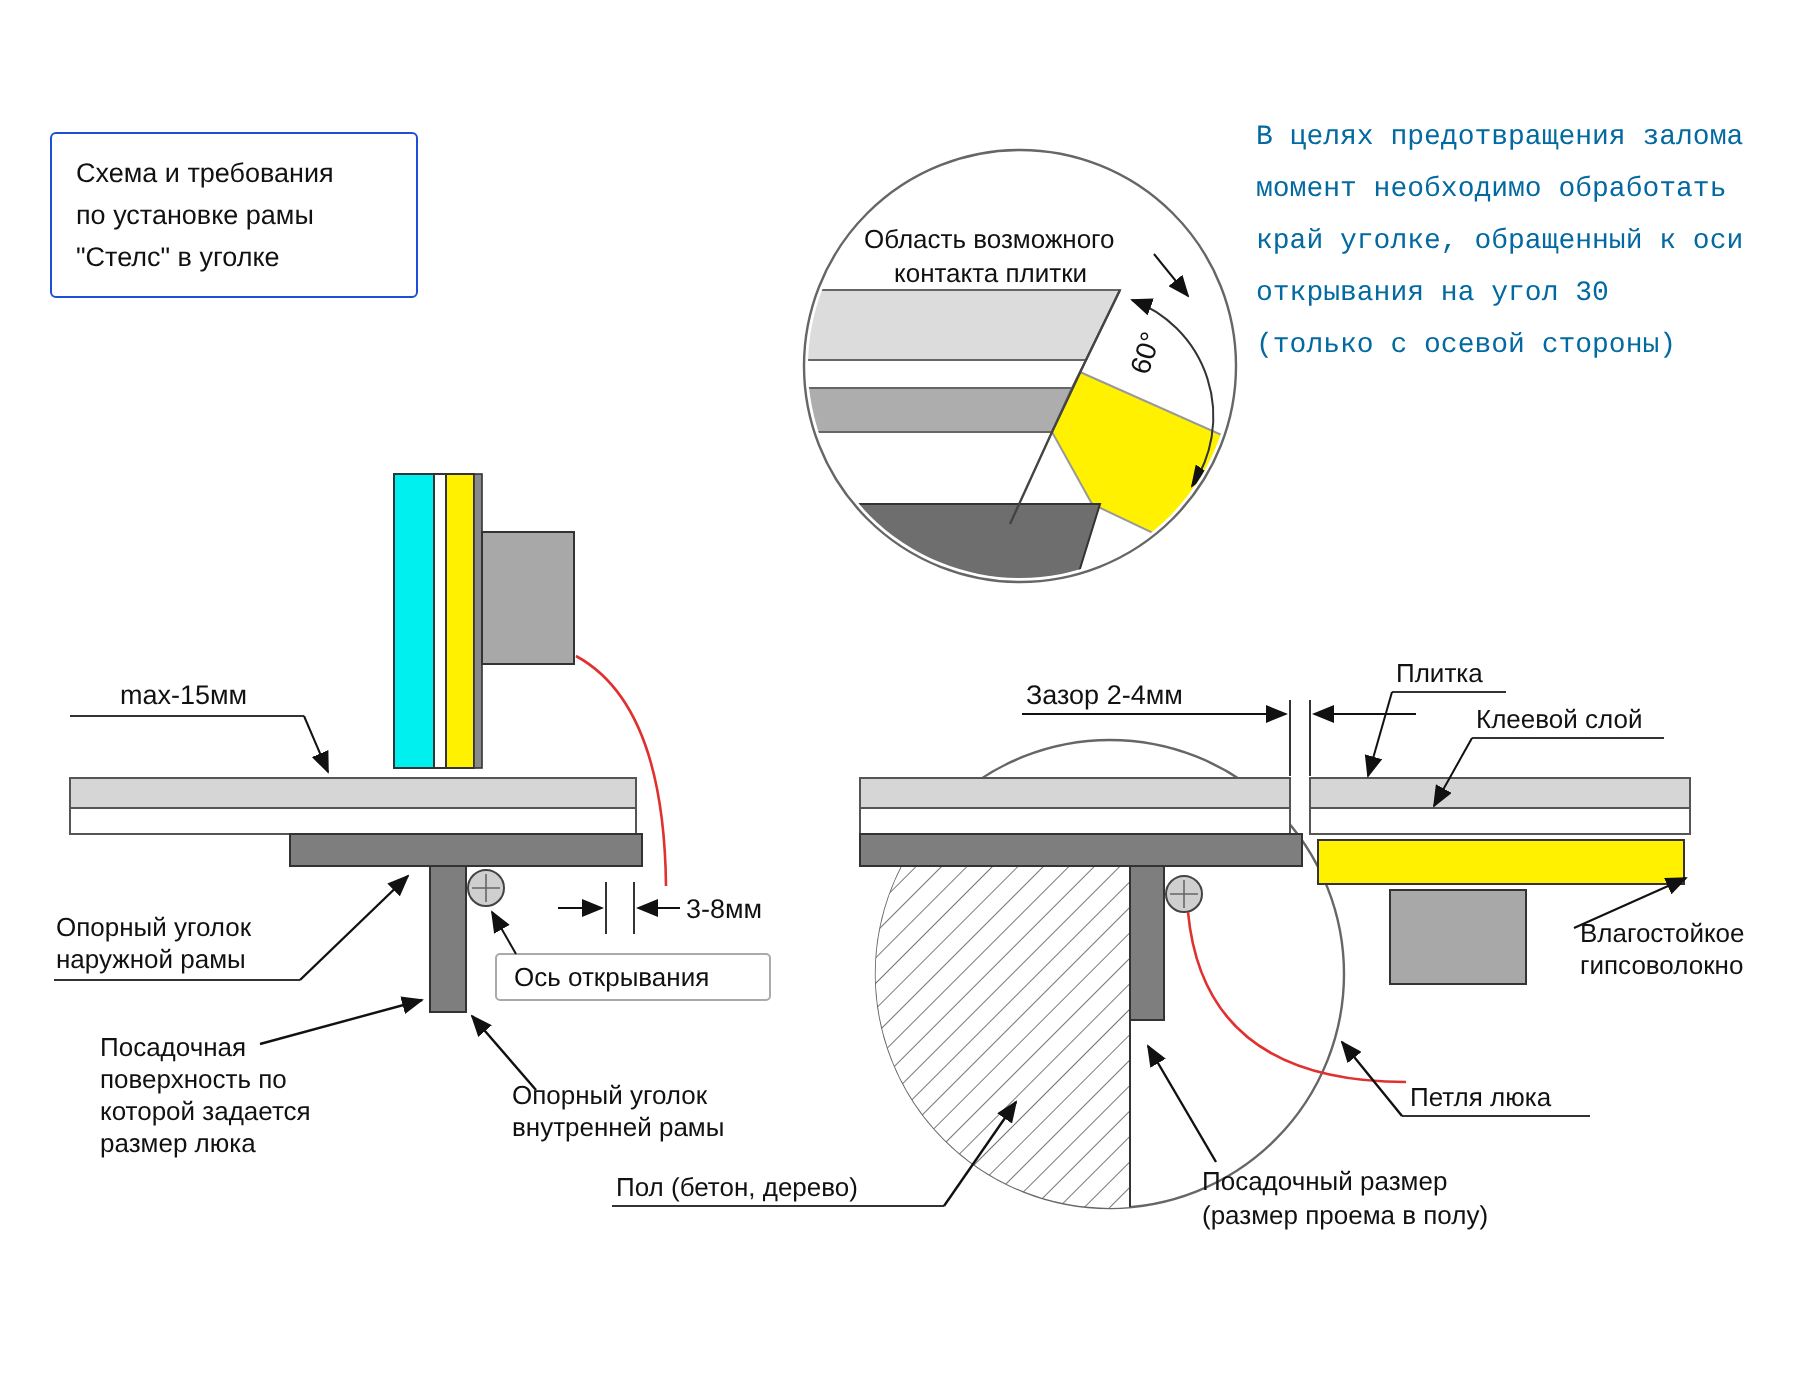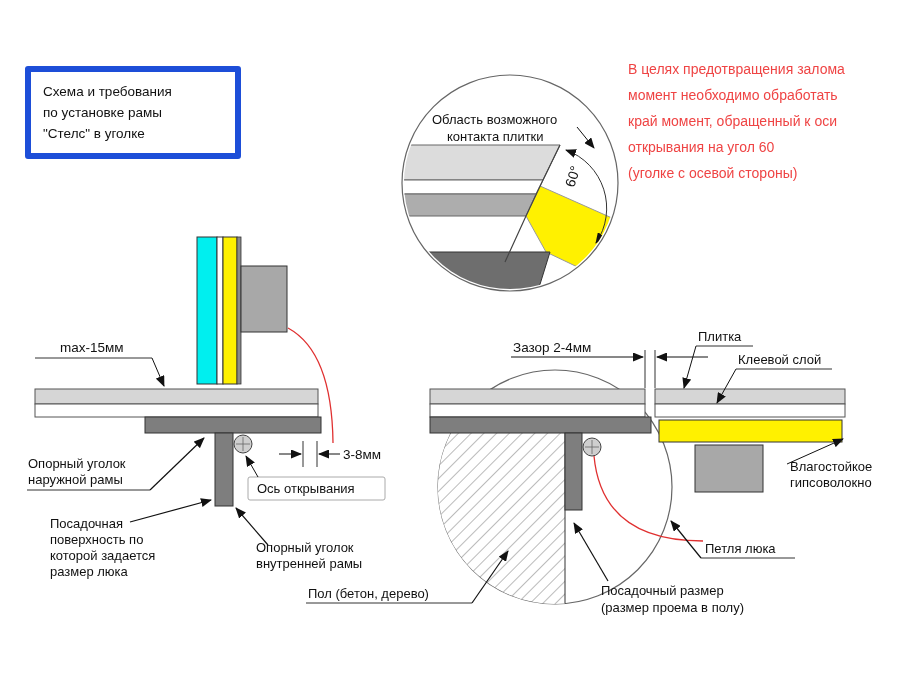--- a/index.html
+++ b/index.html
@@ -1,26 +1,26 @@
 <!DOCTYPE html>
 <html><head>
 <meta charset="utf-8">
 <style>
   * { margin:0; padding:0; box-sizing:border-box; }
   html,body { background:#ffffff; font-family:"Liberation Sans", sans-serif; }
   .canvas { position:relative; width:900px; height:700px; background:#ffffff; overflow:hidden; }
   .canvas > svg { position:absolute; left:0; top:0; }
   .titlebox {
-    position:absolute; left:25px; top:66px; width:216px;
-    border:6px solid #1d4ed8; border-radius:3px; background:#ffffff;
+    position:absolute; left:25px; top:66px; width:184px;
+    border:1px solid #1d4ed8; border-radius:3px; background:#ffffff;
     padding:9px 12px; font-size:13.5px; line-height:21px; color:#111;
   }
   .note {
     position:absolute; left:628px; top:56px; width:268px;
-    font-size:14px; line-height:26px; color:#ef4444;
+    font-size:14px; line-height:26px; color:#0369a1;font-family:Liberation Mono, monospace;
   }
   svg text { font-family:"Liberation Sans", sans-serif; font-size:13px; fill:#111; }
   svg text.dimtxt { font-size:13.5px; }
   svg text.angletxt { font-size:14px; }
 </style>
 </head>
 <body>
 
 <div class="canvas">
 
@@ -157,18 +157,18 @@
 
   <div class="titlebox">
     <div>Схема и требования</div>
     <div>по установке рамы</div>
     <div>"Стелс" в уголке</div>
   </div>
 
   <div class="note">
     <div>В целях предотвращения залома</div>
     <div>момент необходимо обработать</div>
-    <div>край момент, обращенный к оси</div>
-    <div>открывания на угол 60</div>
-    <div>(уголке с осевой стороны)</div>
+    <div>край уголке, обращенный к оси</div>
+    <div>открывания на угол 30</div>
+    <div>(только с осевой стороны)</div>
   </div>
 
 </div>
 
 </body></html>

